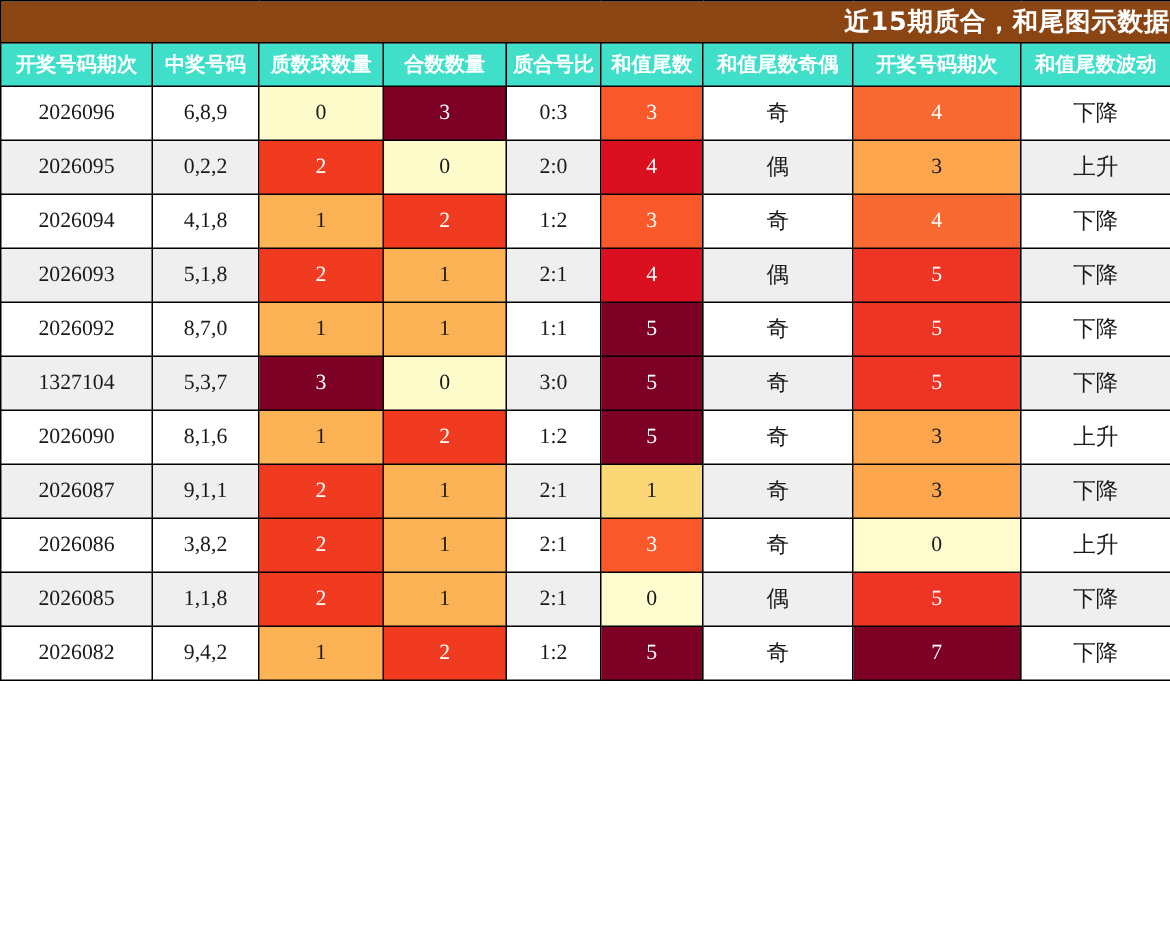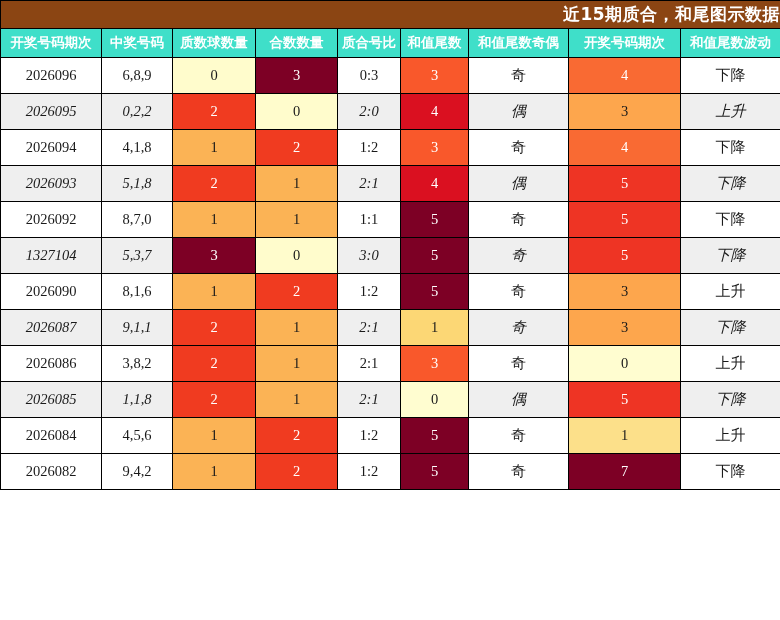--- a/index.html
+++ b/index.html
@@ -55,21 +55,21 @@
     vertical-align: middle;
     font-size: 14.5px;
     color: #1a1a1a;
     font-family: "Liberation Serif", "DejaVu Serif", serif;
   }
   tbody td.cjk {
     font-family: "DejaVu Sans", "Liberation Sans", sans-serif;
     font-size: 15px;
   }
   tbody tr.odd td.plain { background: #ffffff; }
-  tbody tr.even td.plain { background: #EFEFEF; font-style: italic; }
+  tbody tr.even td.plain { background: #EFEFEF; }
 
   td.heat { font-family: "Liberation Serif", "DejaVu Serif", serif; font-size: 14.5px; }
 
   
   col.c0 { width: 101px; }
   col.c1 { width: 71px; }
   col.c2 { width: 83px; }
   col.c3 { width: 82px; }
   col.c4 { width: 63px; }
   col.c5 { width: 68px; }
@@ -214,31 +214,20 @@
           <td class="plain">1,1,8</td>
           <td class="heat" style="background: rgb(240, 59, 32); color: rgb(255, 255, 255);">2</td>
           <td class="heat" style="background: rgb(251, 179, 85); color: rgb(26, 26, 26);">1</td>
           <td class="plain">2:1</td>
           <td class="heat" style="background: rgb(255, 253, 208); color: rgb(26, 26, 26);">0</td>
           <td class="plain cjk">偶</td>
           <td class="heat" style="background: rgb(238, 52, 36); color: rgb(255, 255, 255);">5</td>
           <td class="plain cjk">下降</td>
         </tr>
         <tr class="odd">
-          <td class="plain">2026084</td>
-          <td class="plain">4,5,6</td>
-          <td class="heat" style="background: rgb(251, 179, 85); color: rgb(26, 26, 26);">1</td>
-          <td class="heat" style="background: rgb(240, 59, 32); color: rgb(255, 255, 255);">2</td>
-          <td class="plain">1:2</td>
-          <td class="heat" style="background: rgb(125, 0, 37); color: rgb(255, 255, 255);">5</td>
-          <td class="plain cjk">奇</td>
-          <td class="heat" style="background: rgb(252, 224, 138); color: rgb(26, 26, 26);">1</td>
-          <td class="plain cjk">上升</td>
-        </tr>
-        <tr class="odd">
           <td class="plain">2026082</td>
           <td class="plain">9,4,2</td>
           <td class="heat" style="background: rgb(251, 179, 85); color: rgb(26, 26, 26);">1</td>
           <td class="heat" style="background: rgb(240, 59, 32); color: rgb(255, 255, 255);">2</td>
           <td class="plain">1:2</td>
           <td class="heat" style="background: rgb(125, 0, 37); color: rgb(255, 255, 255);">5</td>
           <td class="plain cjk">奇</td>
           <td class="heat" style="background: rgb(125, 0, 37); color: rgb(255, 255, 255);">7</td>
           <td class="plain cjk">下降</td>
         </tr>

